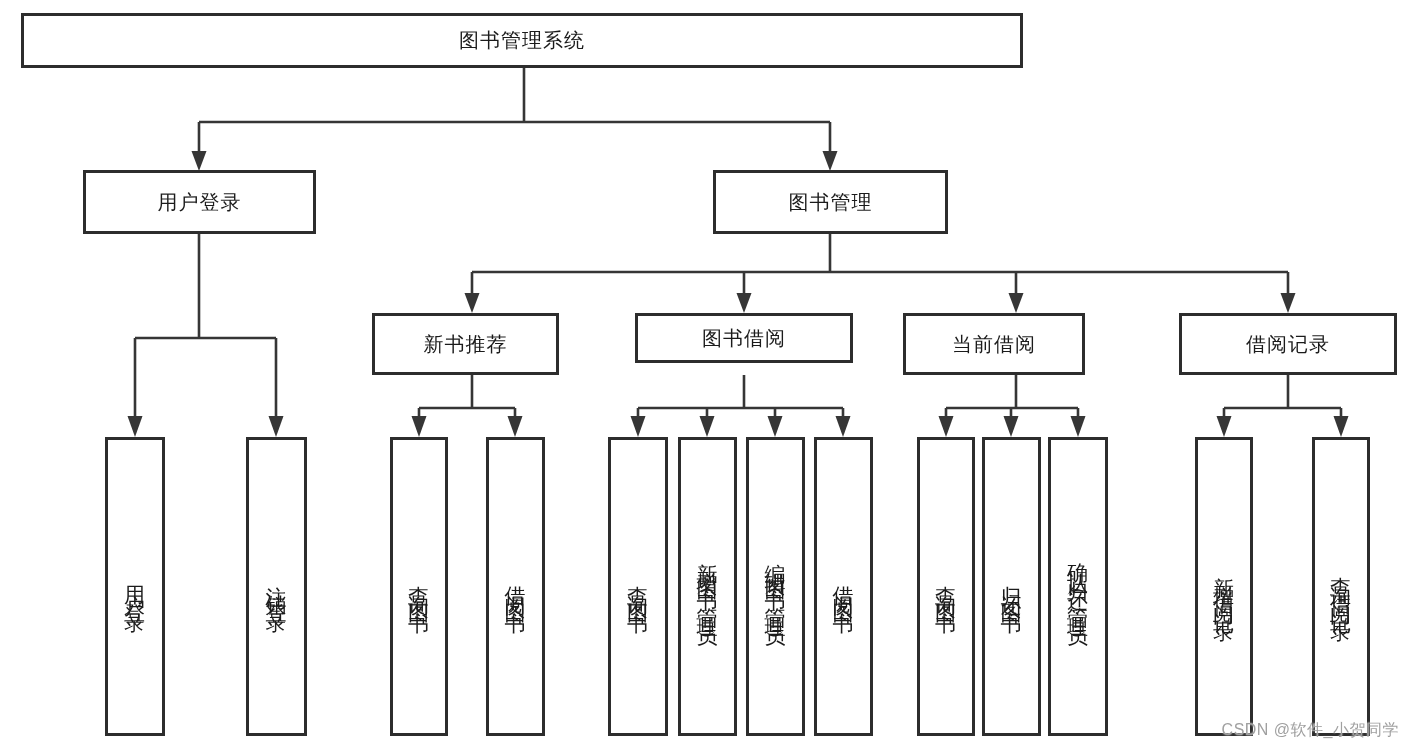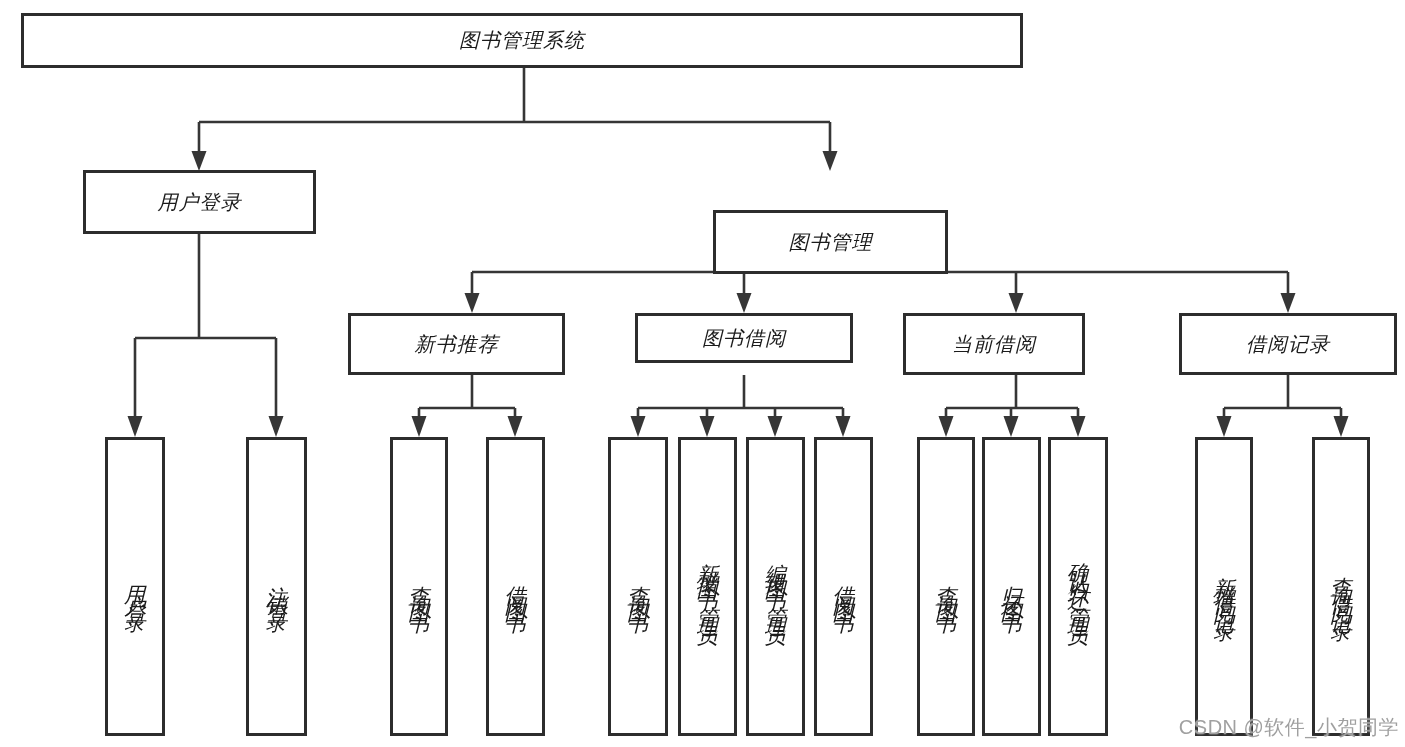--- a/index.html
+++ b/index.html
@@ -24,40 +24,39 @@
   }
   .node {
     position: absolute;
     box-sizing: border-box;
     border: 3px solid #2d2d2d;
     background: #ffffff;
     display: flex;
     align-items: center;
     justify-content: center;
     color: #1b1b1b;
-    font-style: italic;
   }
   .node .lbl {
     font-size: 20px;
     letter-spacing: 1px;
     white-space: nowrap;
   }
   .node.vert .lbl {
     writing-mode: vertical-rl;
     text-orientation: mixed;
     font-size: 21px;
     letter-spacing: 9px;
     line-height: 1;
     white-space: nowrap;
   }
   .watermark {
     position: absolute;
     right: 6px;
     bottom: 6px;
-    font-size: 20px;
+    font-size: 16px;
     color: #a0a0a0;
     letter-spacing: 0.5px;
     text-shadow: 0 0 2px #ffffff;
     pointer-events: none;
     white-space: nowrap;
   }
 </style>
 </head>
 <body>
 
@@ -110,25 +109,25 @@
     </g>
   </svg>
 
   <div class="node" style="left:21px; top:13px; width:1002px; height:55px;">
     <span class="lbl">图书管理系统</span>
   </div>
 
   <div class="node" style="left:83px; top:170px; width:233px; height:64px;">
     <span class="lbl">用户登录</span>
   </div>
-  <div class="node" style="left:713px; top:170px; width:235px; height:64px;margin-top:40px;">
+  <div class="node" style="left:713px; top:170px; width:235px; height:64px;">
     <span class="lbl">图书管理</span>
   </div>
 
-  <div class="node" style="left:348px; top:313px; width:217px; height:62px;">
+  <div class="node" style="left:372px; top:313px; width:187px; height:62px;">
     <span class="lbl">新书推荐</span>
   </div>
   <div class="node" style="left:635px; top:313px; width:218px; height:50px;">
     <span class="lbl">图书借阅</span>
   </div>
   <div class="node" style="left:903px; top:313px; width:182px; height:62px;">
     <span class="lbl">当前借阅</span>
   </div>
   <div class="node" style="left:1179px; top:313px; width:218px; height:62px;">
     <span class="lbl">借阅记录</span>

